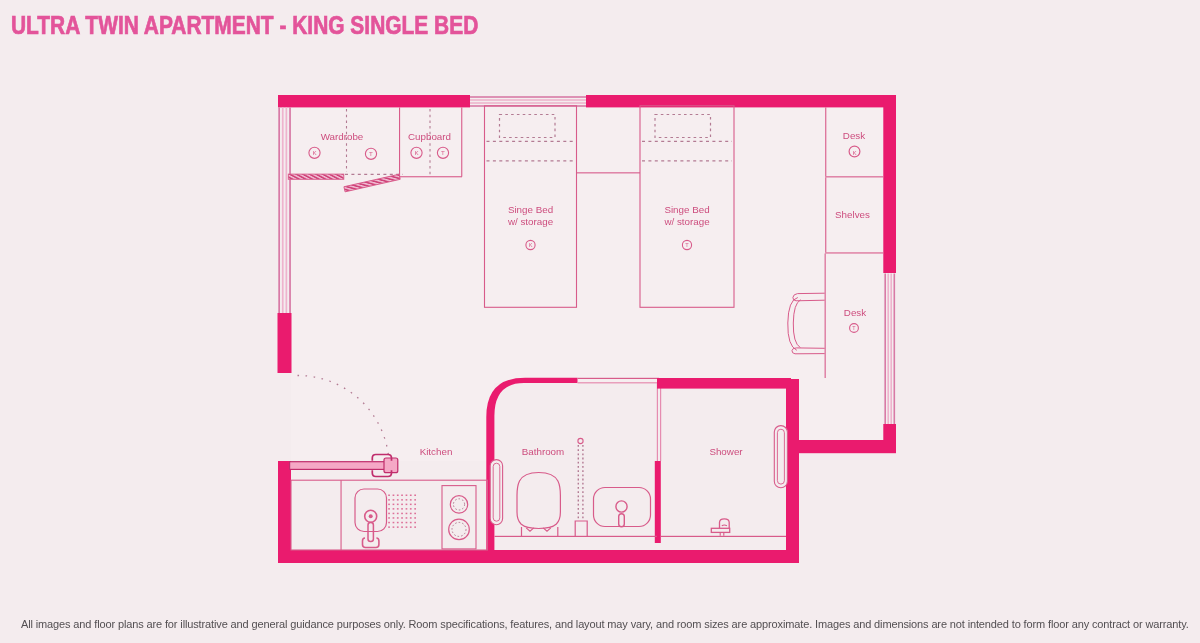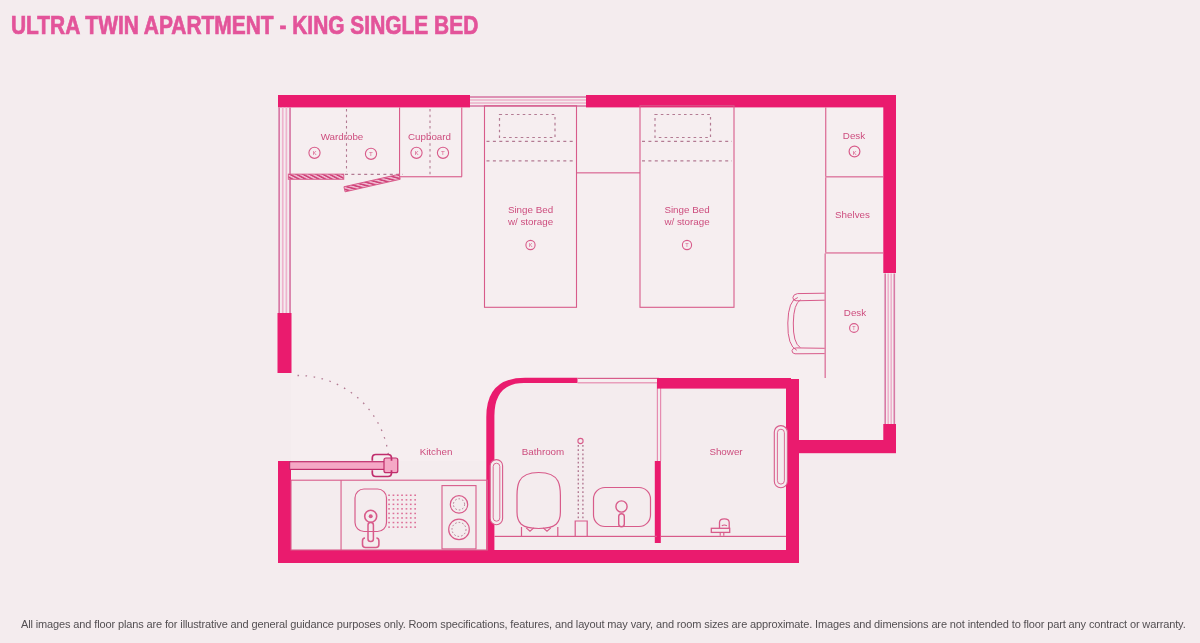--- a/index.html
+++ b/index.html
@@ -291,13 +291,13 @@
 <rect x="660.8" y="535.8" width="125.2" height="1.2" fill="#d85b8a"></rect>
 
 <g fill="none" stroke="#d85b8a" stroke-width="1.3">
       <path d="M719.5 528.3 L719.5 522.5 Q719.5 518.8 724.3 518.8 Q729.2 518.8 729.2 522.5 L729.2 528.3"></path>
       <path d="M721.8 525.8 Q724.3 524.2 726.9 525.8" stroke-width="1.1"></path>
       <rect x="711.3" y="528.3" width="18.4" height="4.1"></rect>
       <path d="M720.2 532.4 L720.2 535.8 M723.8 532.4 L723.8 535.8" stroke-width="1.1"></path>
     </g>
 </svg>
 
-<div class="disclaimer">All images and floor plans are for illustrative and general guidance purposes only. Room specifications, features, and layout may vary, and room sizes are approximate. Images and dimensions are not intended to floor part any contract or warranty.</div>
+<div class="disclaimer">All images and floor plans are for illustrative and general guidance purposes only. Room specifications, features, and layout may vary, and room sizes are approximate. Images and dimensions are not intended to form floor any contract or warranty.</div>
 
 </body></html>

